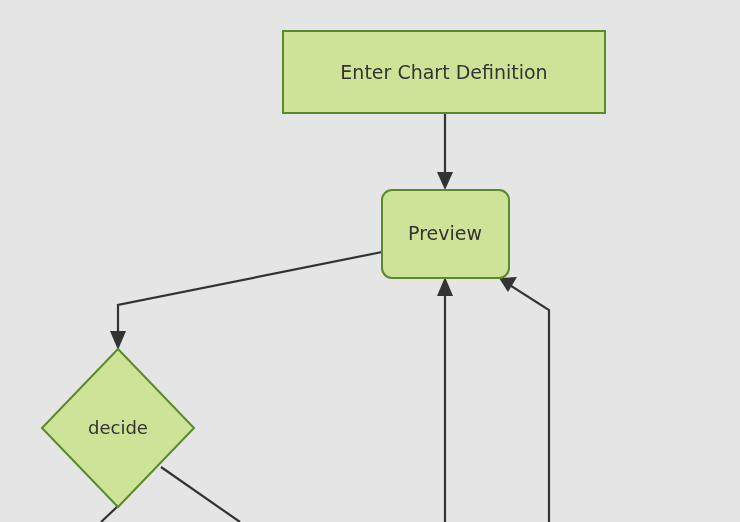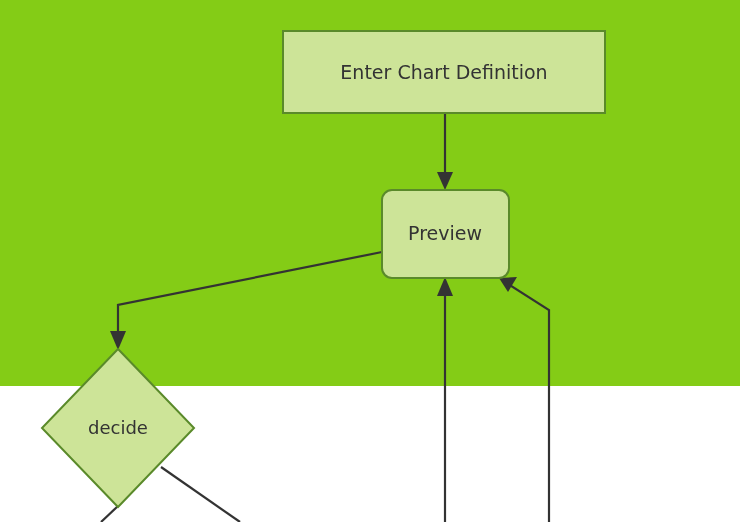--- a/index.html
+++ b/index.html
@@ -9,22 +9,22 @@
   }
   body {
     width: 740px;
     height: 522px;
     overflow: hidden;
     font-family: "DejaVu Sans", "Liberation Sans", sans-serif;
   }
   #flowchart-canvas {
     position: relative;
     width: 740px;
-    height: 386px;
-    background: #84cc16;
+    height: 522px;
+    background: #e5e5e5;
   }
   svg.flow-svg {
     position: absolute;
     top: 0;
     left: 0;
     width: 740px;
     height: 522px;
     display: block;
   }
   .node-shape {

